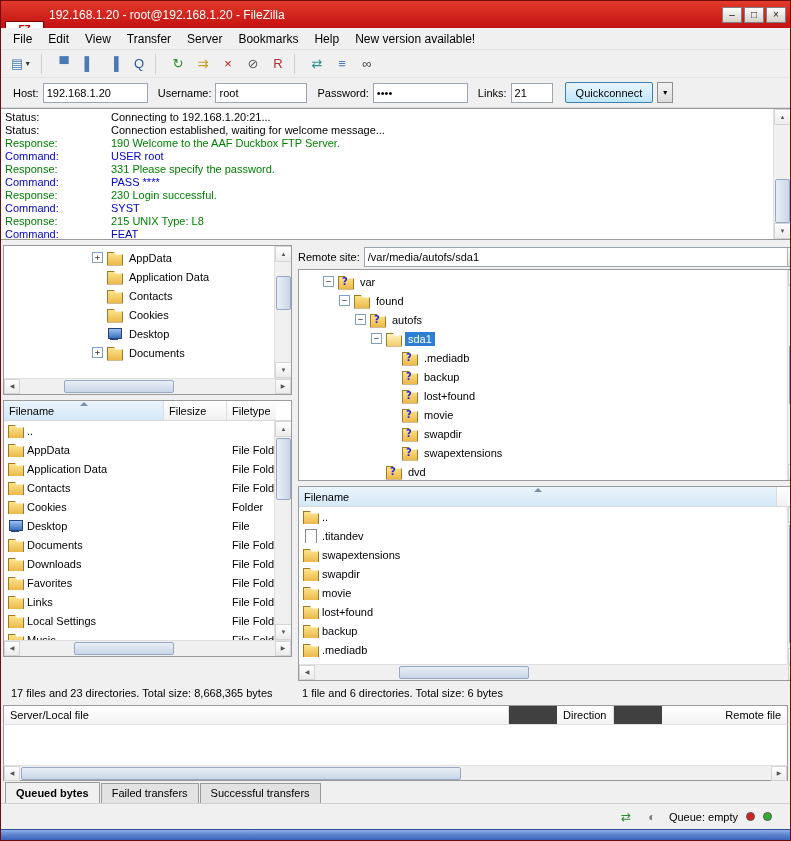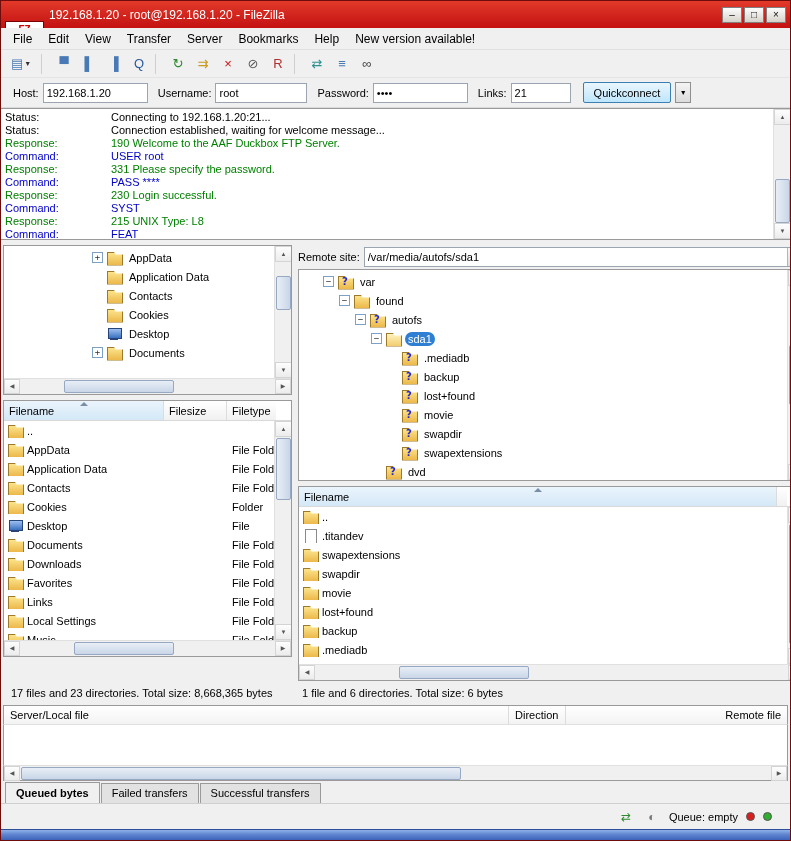--- a/index.html
+++ b/index.html
@@ -69,21 +69,21 @@
   .treebox.remote { height:212px; flex:0 0 212px; }
   .tree-main { display:flex; flex:1; min-height:0; }
   .tree-rows { flex:1; overflow:hidden; padding-top:2px; }
   .tree-row { display:flex; align-items:center; height:19px; padding-left:8px; white-space:nowrap; }
   .indent { flex:0 0 auto; }
   .expander { width:11px; height:11px; flex:0 0 11px; margin-right:3px; position:relative; font:9px "DejaVu Sans Mono",monospace; }
   .expander.plus, .expander.minus { border:1px solid #7da1c4; background:#fff; text-align:center; line-height:9px; color:#333; }
   .expander.plus::before { content:"+"; } .expander.minus::before { content:"−"; }
   .expander.none { visibility:hidden; }
   .tlabel { padding:1px 3px; }
-  .tree-row.selected .tlabel { background:#2e7fd4; color:#fff;border-radius:7px; }
+  .tree-row.selected .tlabel { background:#2e7fd4; color:#fff; }
   .tree-row.inactive-selected .tlabel { background:#d6dde6; }
 
   
   .icon { display:inline-block; width:18px; height:14px; flex:0 0 18px; position:relative; margin-right:2px; }
   .icon::before, .icon::after { content:""; position:absolute; }
   [class*="icon-folder"]::before { left:1px; top:1px; width:14px; height:12px; background:linear-gradient(#fce48c,#ecb84a); border:1px solid #9c7a2a; clip-path:polygon(0 0,42% 0,54% 22%,100% 22%,100% 100%,0 100%); }
   .icon-folder-open::before { background:linear-gradient(#fff3c0,#f2cd6e); }
   .icon-folder-q::after { content:"?"; left:5px; top:1px; font:bold 10px "DejaVu Sans",sans-serif; color:#2626cc; }
   .icon-folder-user::after { left:6px; top:6px; width:5px; height:5px; background:#3a6ea5; border-radius:50%; }
   .icon-desktop::before { left:2px; top:1px; width:12px; height:9px; background:linear-gradient(#9cc0f0,#3a70c0); border:1px solid #26437a; }
@@ -111,21 +111,21 @@
   .filelist.local .th-size { width:63px; flex:0 0 63px; justify-content:flex-start; }
   .filelist.remote .th-name { width:478px; flex:0 0 478px; }
   .filelist.remote .c-name { flex:1; }
 
   
   .statusrow { height:24px; flex:0 0 24px; display:flex; align-items:center; padding:0 2px; }
   .statusrow .left { width:295px; flex:0 0 295px; padding-left:8px; }
   .statusrow .right { flex:1; padding-left:4px; }
 
   
-  .queue-header { height:20px; flex:0 0 20px; display:flex; background:#0f766e; border:1px solid #9a9a9a; border-bottom:1px solid #e0e0e0; margin:0 2px; }
+  .queue-header { height:20px; flex:0 0 20px; display:flex; background:#404040; border:1px solid #9a9a9a; border-bottom:1px solid #e0e0e0; margin:0 2px;gap:48px; }
   .queue-body { height:40px; flex:0 0 40px; background:#fff; border:1px solid #9a9a9a; border-top:none; border-bottom:none; margin:0 2px; }
   .queue-hscroll { margin:0 2px; border:1px solid #9a9a9a; border-top:1px solid #e0e0e0; }
   .qh { display:flex; align-items:center; padding:0 6px; border-right:1px solid #dcdcdc; background:linear-gradient(#ffffff,#f3f3f3); white-space:nowrap; }
   .qh-1 { width:505px; flex:0 0 505px; }
   .qh-2 { width:57px; flex:0 0 57px; }
   .qh-3 { flex:1; border-right:none;justify-content:flex-end; }
 
   
   .tabsrow { height:22px; flex:0 0 22px; display:flex; align-items:flex-end; padding-left:4px; gap:1px; }
   .tab { padding:3px 10px 4px; background:#e2e2e2; border:1px solid #9a9a9a; border-bottom:none; font-size:11px; white-space:nowrap; }
@@ -216,21 +216,21 @@
     </div>
 
   <div class="quickbar">
     <span class="qlabel">Host:</span>
     <input class="qinput" style="width: 105px;" value="192.168.1.20">
     <span class="qlabel">Username:</span>
     <input class="qinput" style="width: 92px;" value="root">
     <span class="qlabel">Password:</span>
     <input class="qinput" style="width: 95px;" value="••••">
     <span class="qlabel">Links:</span>
-    <input class="qinput" style="width: 60px;" value="21">
+    <input class="qinput" style="width: 42px;" value="21">
     <button class="qc-btn">Quickconnect</button>
     <div class="qc-dd">▼</div>
   </div>
 
   <div class="logwrap">
     <div class="log-lines">
 
     <div class="log-line">
           <span class="log-type" style="color: rgb(0, 0, 0);">Status:</span>
           <span class="log-text" style="color: rgb(0, 0, 0);">Connecting to 192.168.1.20:21...</span>

